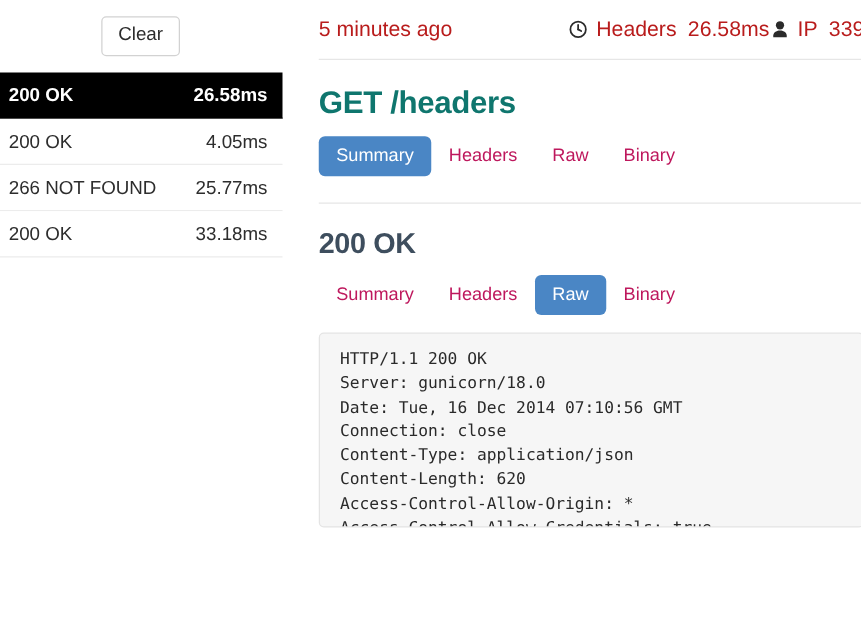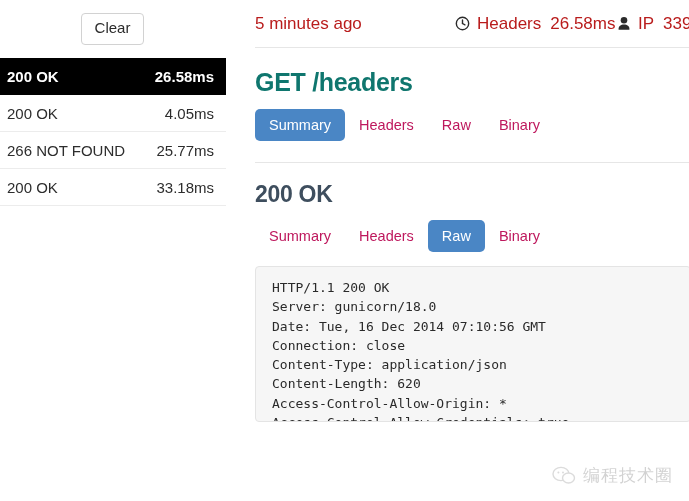--- a/index.html
+++ b/index.html
@@ -279,25 +279,14 @@
 Content-Length: 620
 Access-Control-Allow-Origin: *
 Access-Control-Allow-Credentials: true
 
 {
   "headers": {</pre>
     </div>
 
   </div>
 
-  <div class="watermark">
-    <span class="ico">
-      <svg width="24" height="19" viewBox="0 0 24 19">
-        <ellipse cx="9" cy="8" rx="8" ry="6.6" fill="none" stroke="#8a8a8a" stroke-width="1.4"></ellipse>
-        <ellipse cx="16.5" cy="12" rx="6" ry="5" fill="#ffffff" stroke="#8a8a8a" stroke-width="1.4"></ellipse>
-        <circle cx="6.4" cy="6.6" r="1" fill="#8a8a8a"></circle>
-        <circle cx="11" cy="6.6" r="1" fill="#8a8a8a"></circle>
-      </svg>
-    </span>
-    <span class="wm-text">编程技术圈</span>
-  </div>
 
 </div>
 
 </body></html>

